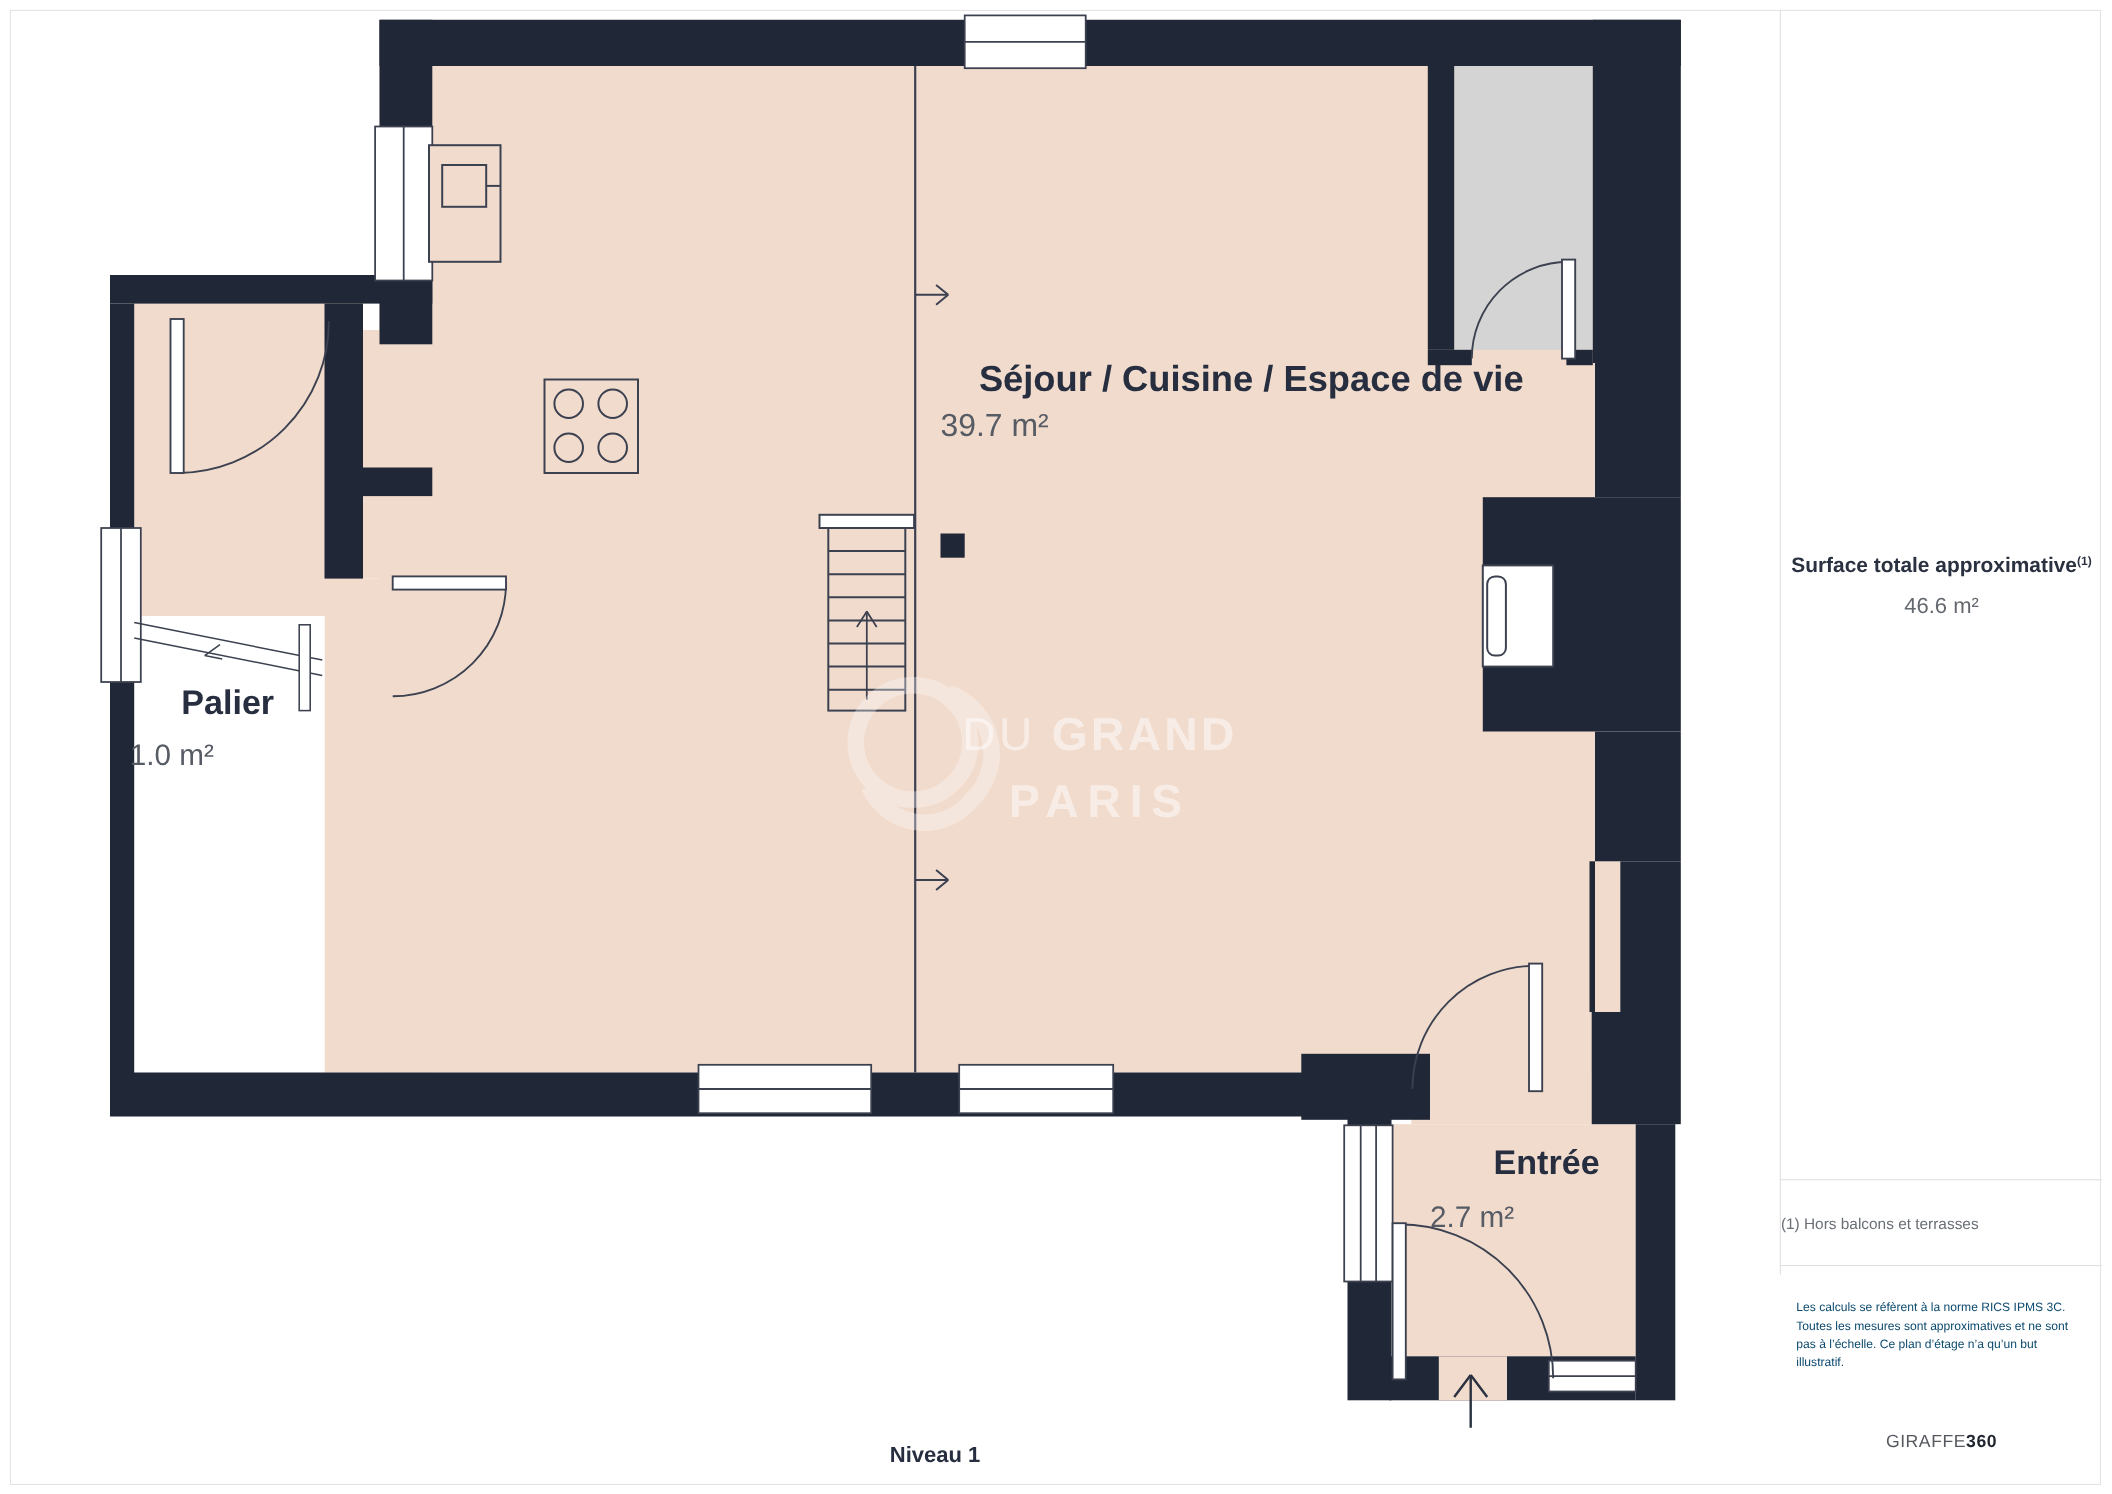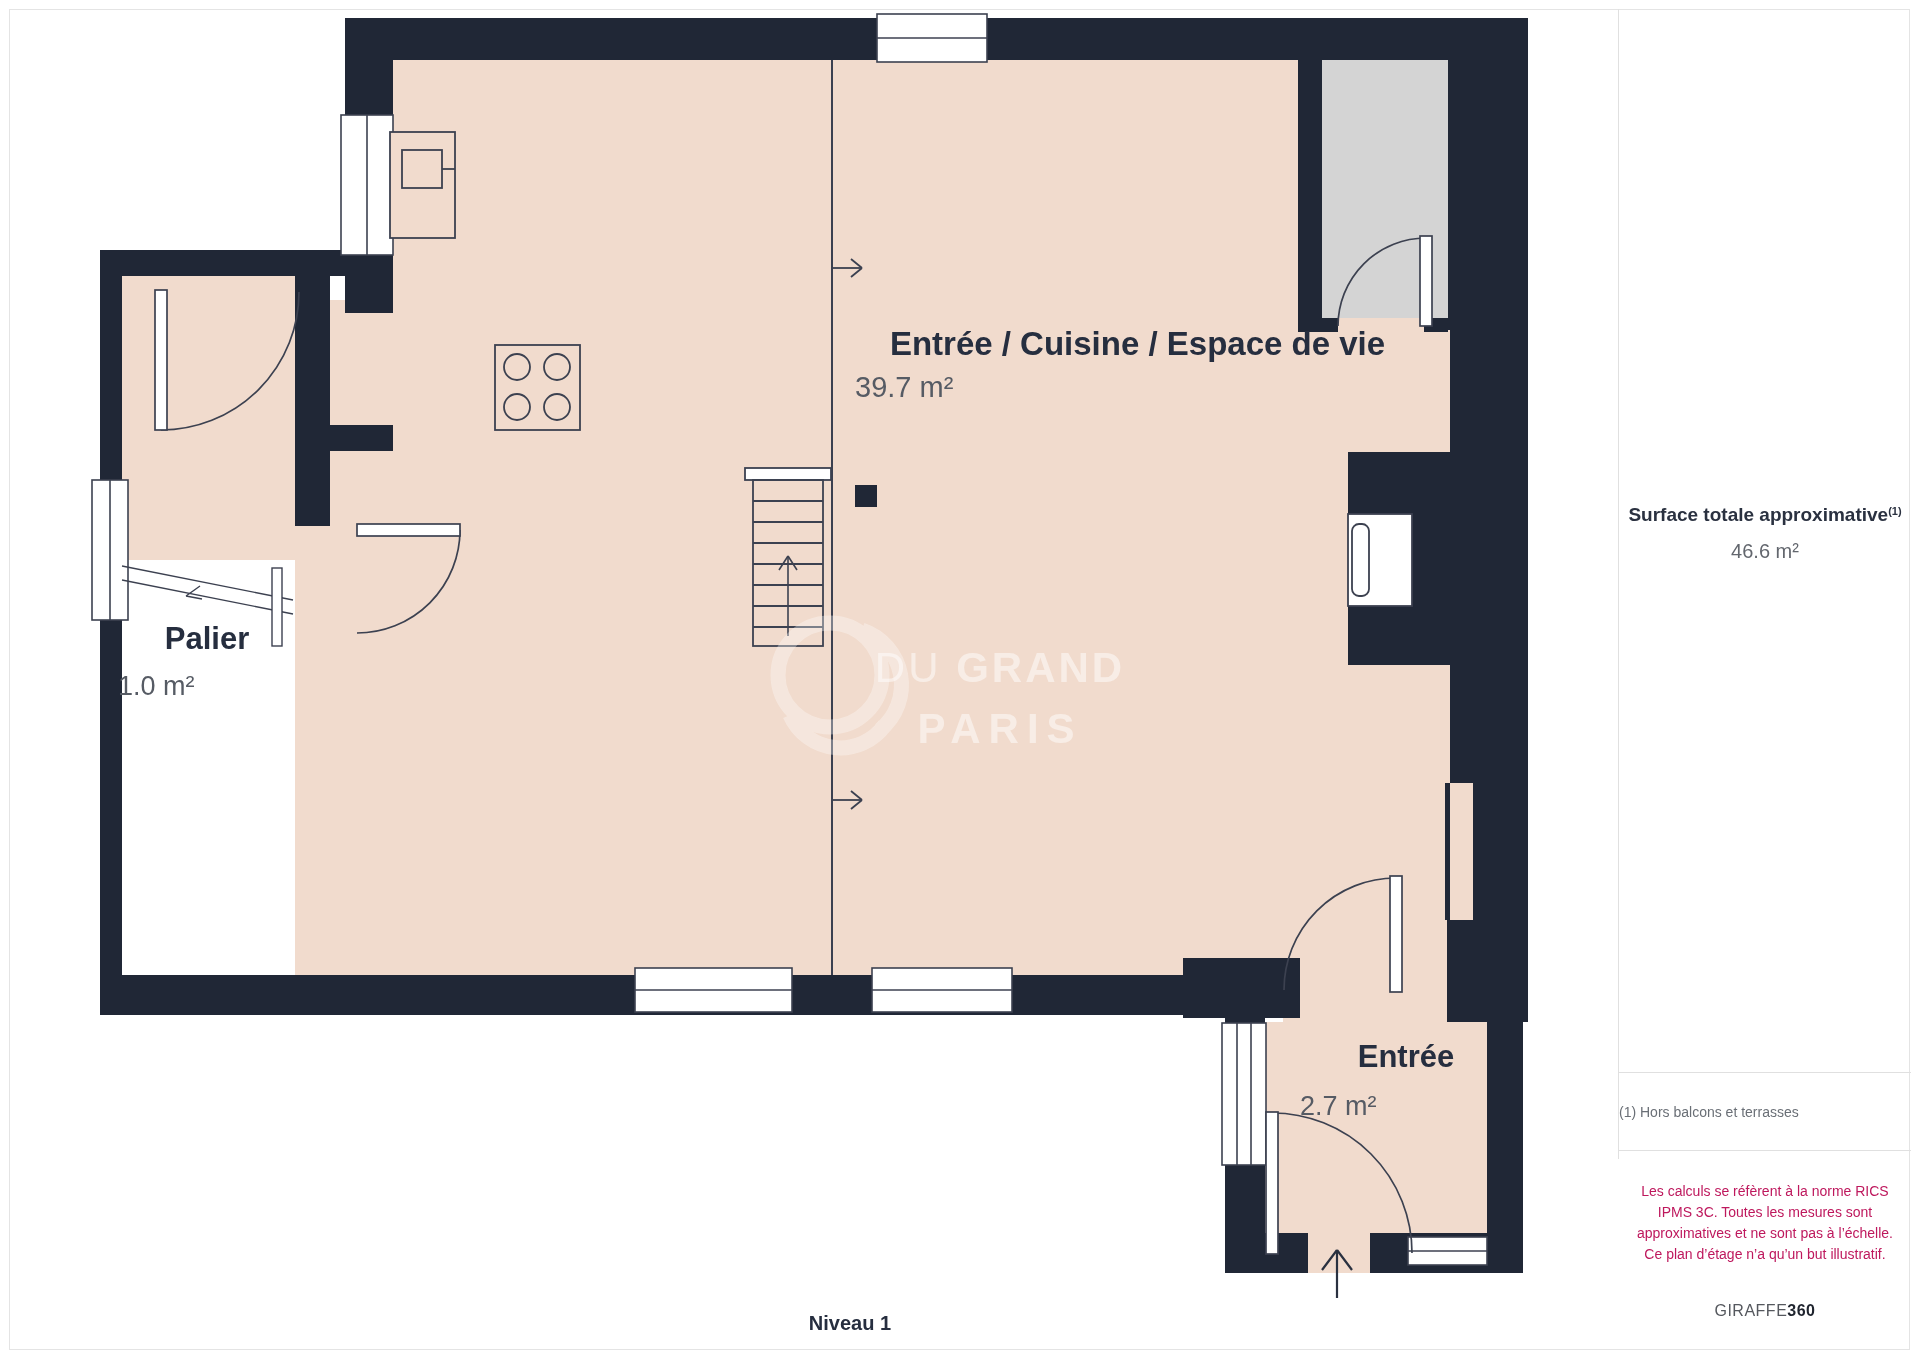--- a/index.html
+++ b/index.html
@@ -26,22 +26,22 @@
   .wm-l3{font-size:42px;font-weight:bold;letter-spacing:8px;margin-top:19px;}
   .sidebar{position:absolute;left:1618px;top:9px;width:292px;height:1150px;border-left:1px solid #e0e0e0;}
   .surface-block{position:absolute;left:0;top:495px;width:292px;text-align:center;}
   .surface-label{font-size:19px;font-weight:bold;color:#2a3140;}
   .surface-sup{font-size:11px;font-weight:bold;color:#2a3140;vertical-align:super;}
   .surface-value{margin-top:14px;font-size:20px;color:#63676e;}
   .footnote-box{position:absolute;left:0;top:1063px;width:292px;height:77px;
     border-top:1px solid #e0e0e0;border-bottom:1px solid #e0e0e0;
     display:flex;align-items:center;justify-content:flex-start;
     font-size:14px;color:#6a6f76;}
-  .disclaimer{position:absolute;left:14px;top:1172px;width:264px;text-align:center;
-    font-size:14px;line-height:1.5;color:#be185d;}
+  .disclaimer{position:absolute;left:14px;top:1172px;width:264px;
+    font-size:11px;line-height:1.5;color:#0c4a6e;}
   .brand{position:absolute;left:0;top:1293px;width:292px;text-align:center;font-size:16px;}
   .brand-name{color:#55585e;font-weight:400;letter-spacing:.5px;}
   .brand-suffix{color:#1f242e;font-weight:bold;letter-spacing:.5px;}
 </style>
 </head>
 <body>
 
 <div class="page">
   <div class="frame"></div>
 
@@ -205,21 +205,21 @@
         <path d="M862,630 a58,58 0 0 1 18,100"></path>
         <path d="M790,715 a55,55 0 0 0 95,10"></path>
       </g>
     </svg>
 
     <div class="watermark-text">
       <div class="wm-l2"><span>DU</span>&nbsp;<b>GRAND</b></div>
       <div class="wm-l3">PARIS</div>
     </div>
 
-    <div class="room-label lbl-sejour">Entrée / Cuisine / Espace de vie</div>
+    <div class="room-label lbl-sejour">Séjour / Cuisine / Espace de vie</div>
     <div class="room-area area-sejour">39.7 m²</div>
     <div class="room-label lbl-palier">Palier</div>
     <div class="room-area area-palier">1.0 m²</div>
     <div class="room-label lbl-entree">Entrée</div>
     <div class="room-area area-entree">2.7 m²</div>
 
     <div class="level-label">Niveau 1</div>
   </div>
 
   <div class="sidebar">

